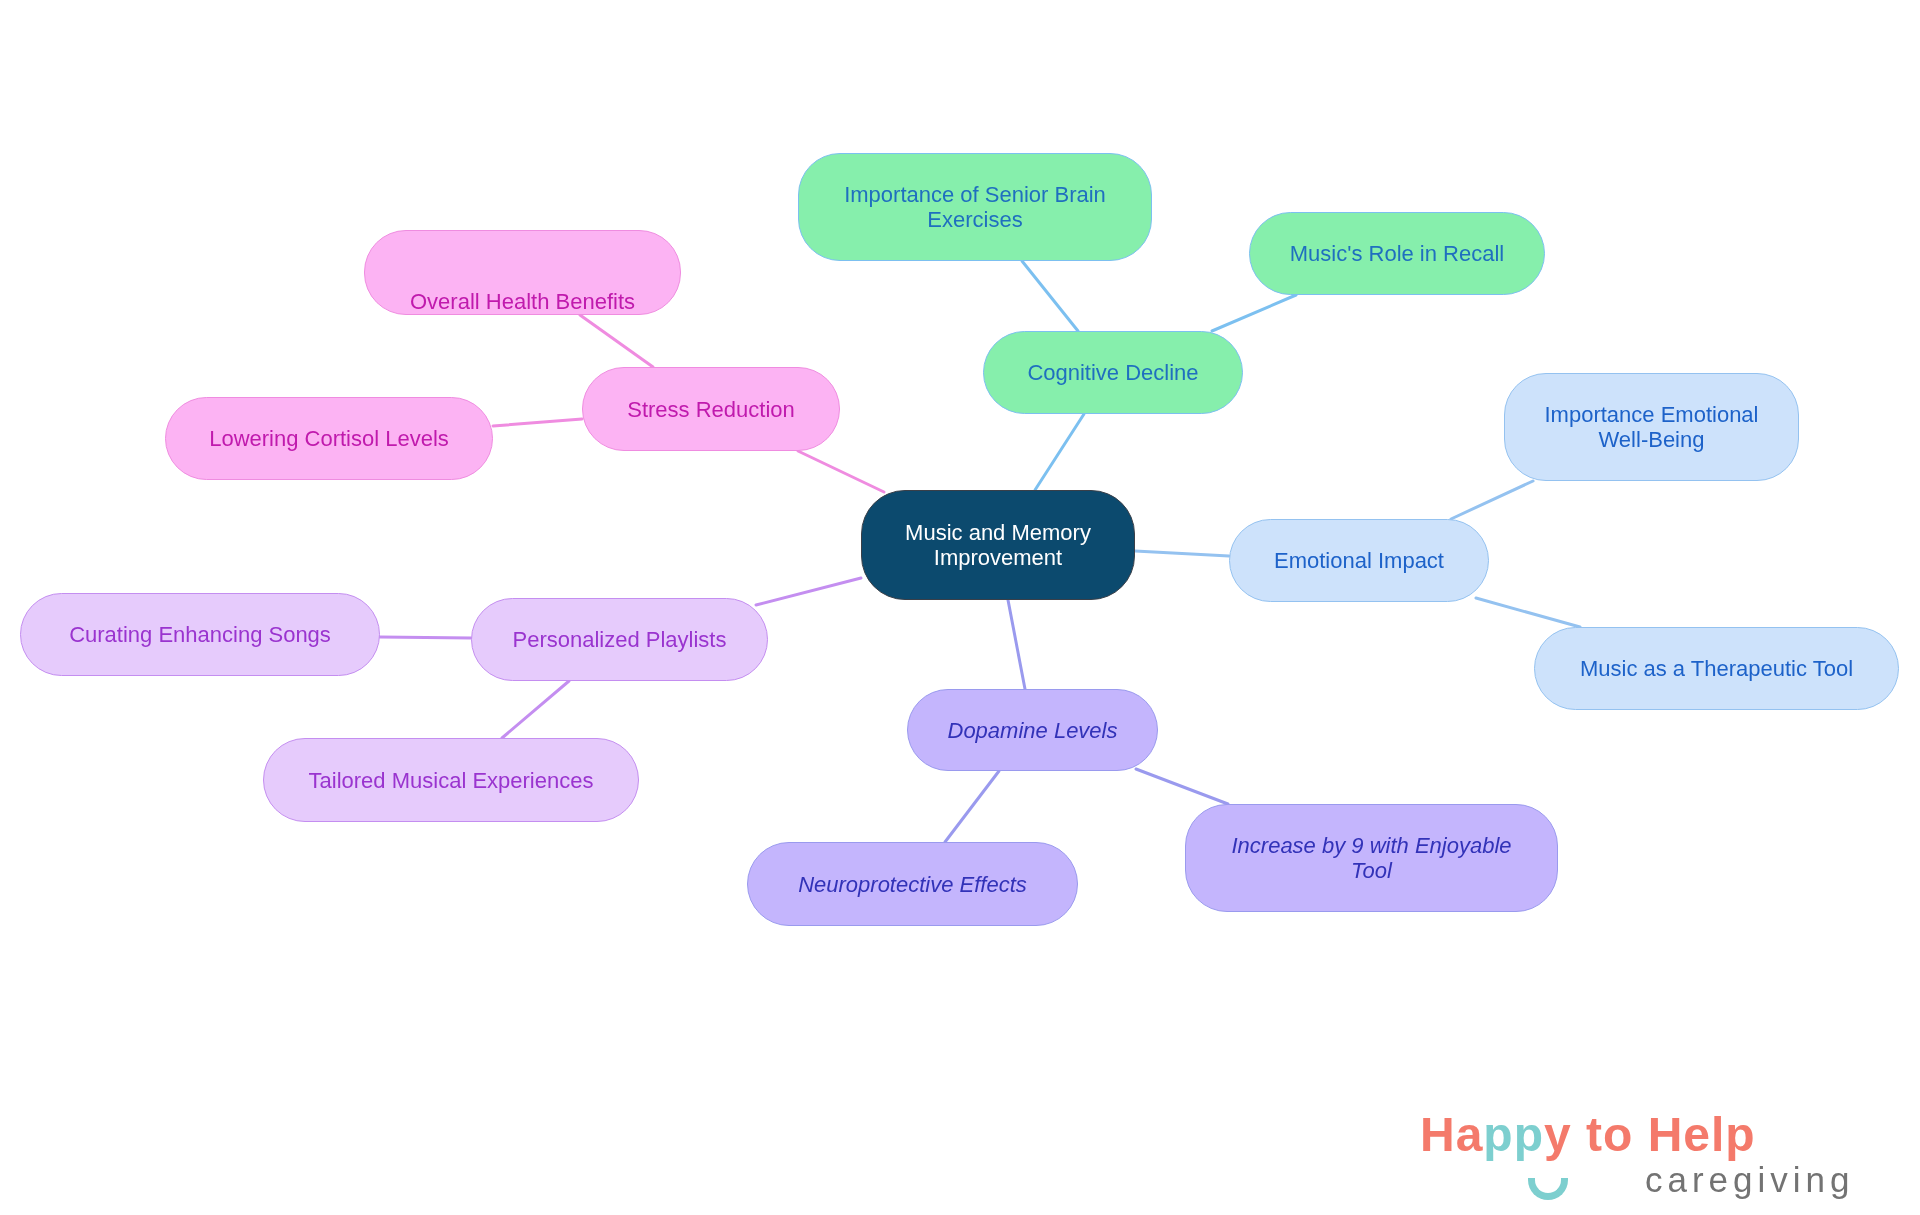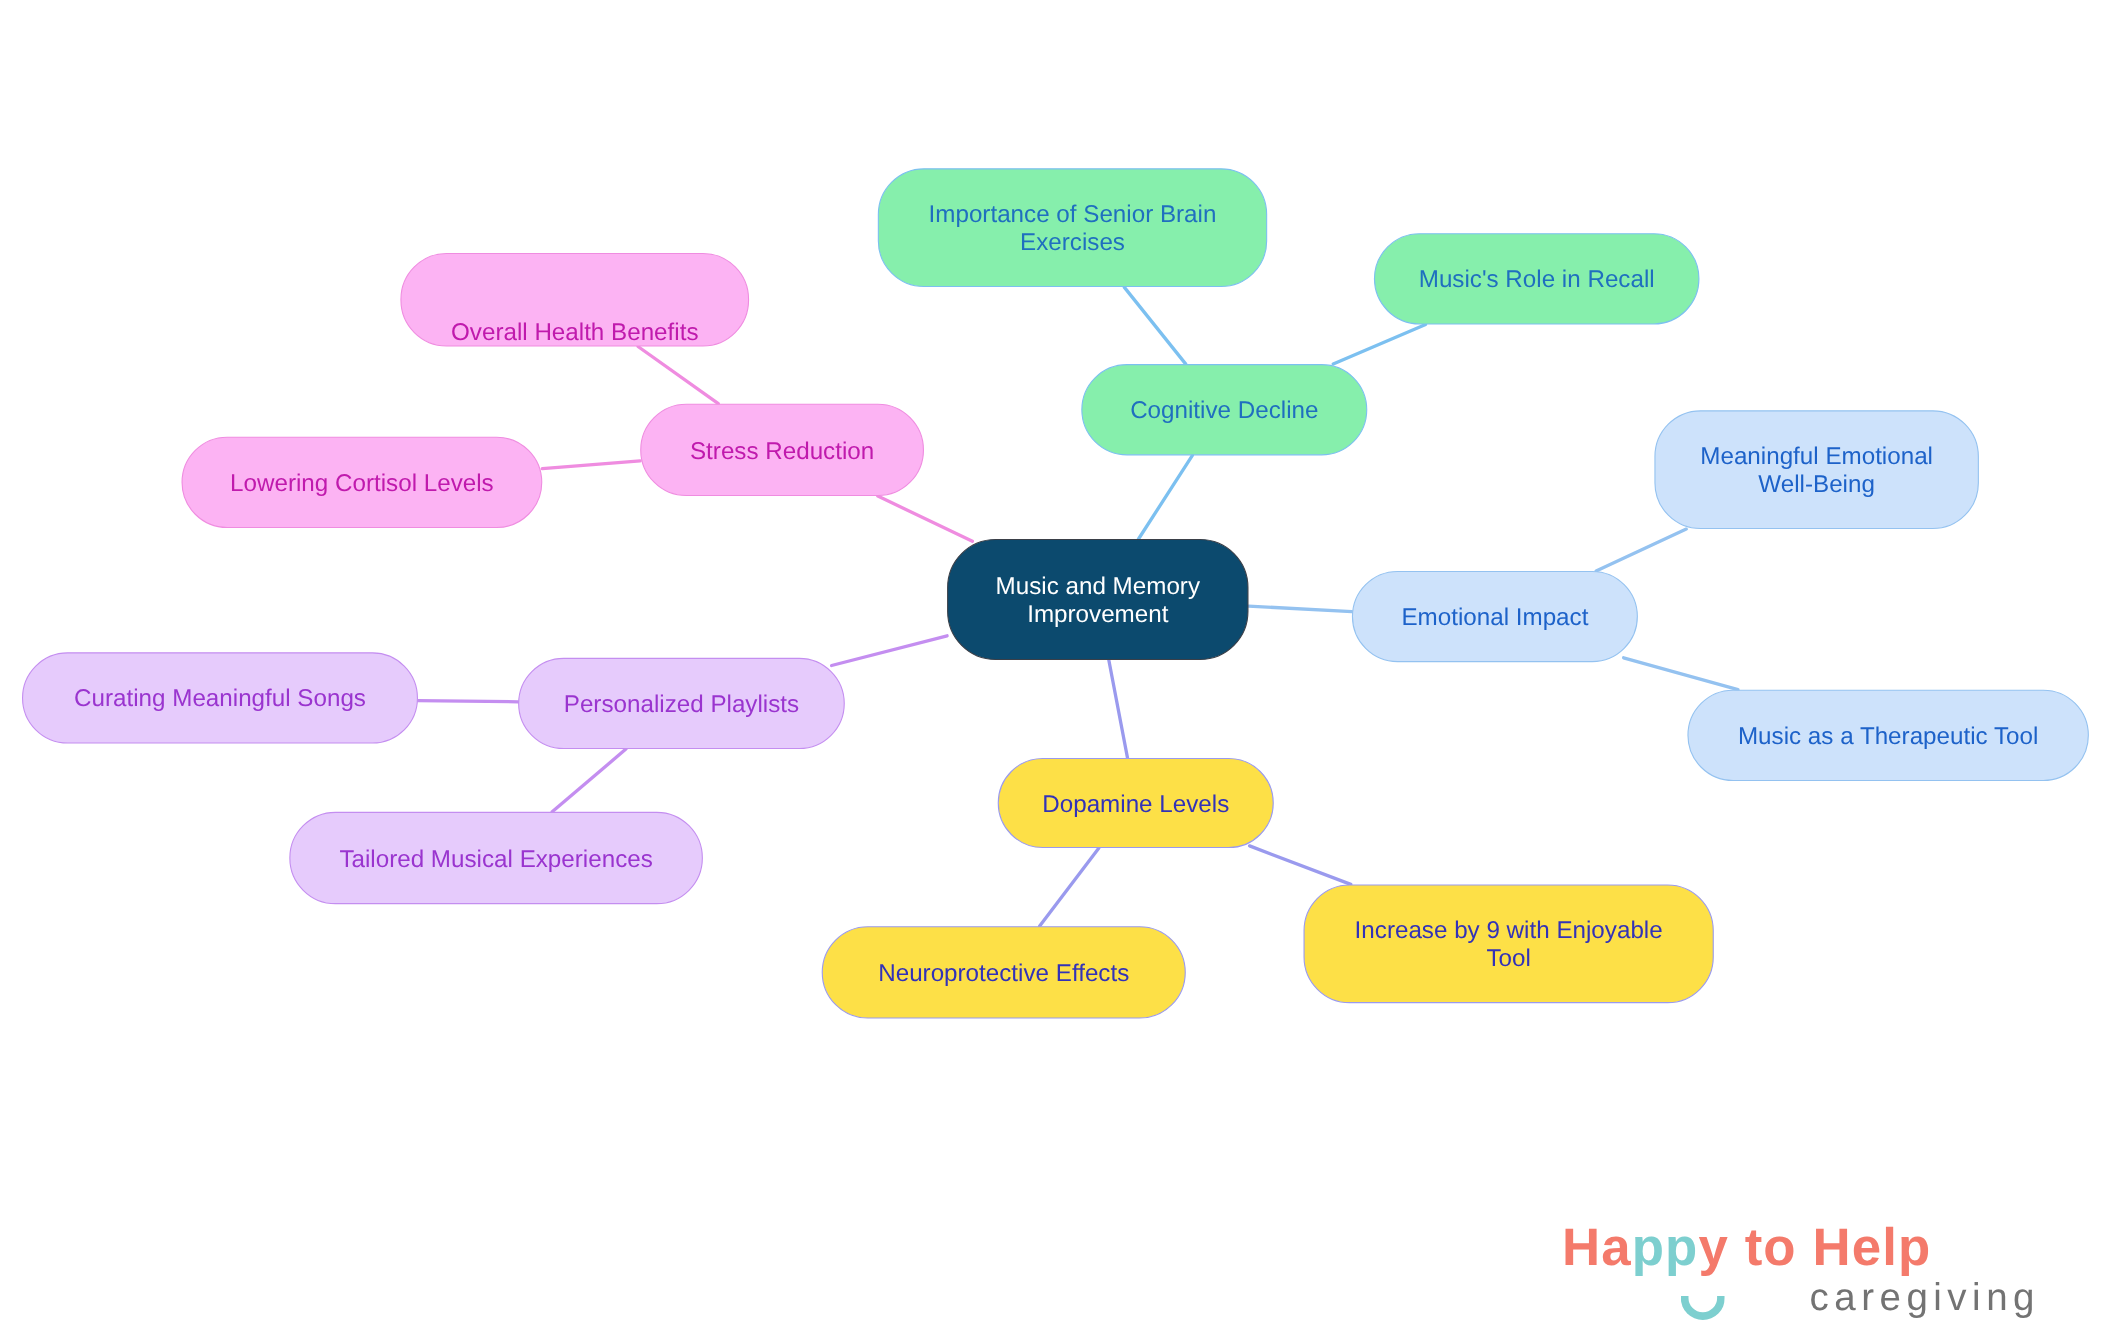--- a/index.html
+++ b/index.html
@@ -6,21 +6,21 @@
   body { width: 1920px; height: 1215px; position: relative; overflow: hidden;
          font-family: "Liberation Sans", "DejaVu Sans", sans-serif; }
   #edges { position: absolute; left: 0; top: 0; width: 1920px; height: 1215px; }
   .node { position: absolute; box-sizing: border-box; display: flex; align-items: center;
           justify-content: center; text-align: center; border-radius: 42px; border: 1.5px solid;
           font-size: 22px; line-height: 25px; padding: 0 24px; cursor: pointer; }
   .node span { display: block; }
   .root { background: #0c4a6e; border-color: #3a3f48; color: #ffffff; border-radius: 44px; }
   .b-cog { background: #86efac; border-color: #7cc0f0; color: #1f6fbf; }
   .b-emo { background: #cde2fb; border-color: #94c2f0; color: #1d62c9; }
-  .b-dop { background: #fde047; border-color: #9a9aee; color: #3232b8; }
+  .b-dop { background: #c4b5fd; border-color: #9a9aee; color: #3232b8; font-style: italic; }
   .b-pl  { background: #e6cbfc; border-color: #c48ef0; color: #9a34cf; }
   .b-st  { background: #fcb3f3; border-color: #ef8ce0; color: #c01aad; }
   .logo { position: absolute; left: 1420px; top: 1100px; width: 470px; height: 110px; }
   .logo-main { position: absolute; left: 0; top: 0; font-size: 48px; font-weight: bold;
                color: #f47a6b; letter-spacing: 1px; white-space: nowrap; line-height: 70px; }
   .logo-main .teal { color: #7dcfcf; }
   .logo-sub { position: absolute; left: 225px; top: 60px; font-size: 35px; color: #737373;
               letter-spacing: 5px; white-space: nowrap; }
   .logo-smile { position: absolute; left: 108px; top: 78px; width: 40px; height: 22px;
                 border: 7px solid #7dcfcf; border-top: none; border-radius: 0 0 24px 24px; box-sizing: border-box; }
@@ -71,21 +71,21 @@
 </div>
 <div class="node b-cog" style="left:1249px; top:212px; width:296px; height:83px;">
   <span>Music's Role in Recall</span>
 </div>
 
 <div class="node b-emo" style="left:1229px; top:519px; width:260px; height:83px;">
   <span>Emotional Impact</span>
 </div>
 <div class="node b-emo" style="left:1504px; top:373px; width:295px; height:108px;">
   <div>
-    <span>Meaningful Emotional</span>
+    <span>Importance Emotional</span>
     <span>Well-Being</span>
   </div>
 </div>
 <div class="node b-emo" style="left:1534px; top:627px; width:365px; height:83px;">
   <span>Music as a Therapeutic Tool</span>
 </div>
 
 <div class="node b-dop" style="left:907px; top:689px; width:251px; height:82px;">
   <span>Dopamine Levels</span>
 </div>
@@ -96,21 +96,21 @@
   </div>
 </div>
 <div class="node b-dop" style="left:747px; top:842px; width:331px; height:84px;">
   <span>Neuroprotective Effects</span>
 </div>
 
 <div class="node b-pl" style="left:471px; top:598px; width:297px; height:83px;">
   <span>Personalized Playlists</span>
 </div>
 <div class="node b-pl" style="left:20px; top:593px; width:360px; height:83px;">
-  <span>Curating Meaningful Songs</span>
+  <span>Curating Enhancing Songs</span>
 </div>
 <div class="node b-pl" style="left:263px; top:738px; width:376px; height:84px;">
   <span>Tailored Musical Experiences</span>
 </div>
 
 <div class="node b-st" style="left:582px; top:367px; width:258px; height:84px;">
   <span>Stress Reduction</span>
 </div>
 <div class="node b-st" style="left:364px; top:230px; width:317px; height:85px;align-items:flex-end;">
   <span>Overall Health Benefits</span>

